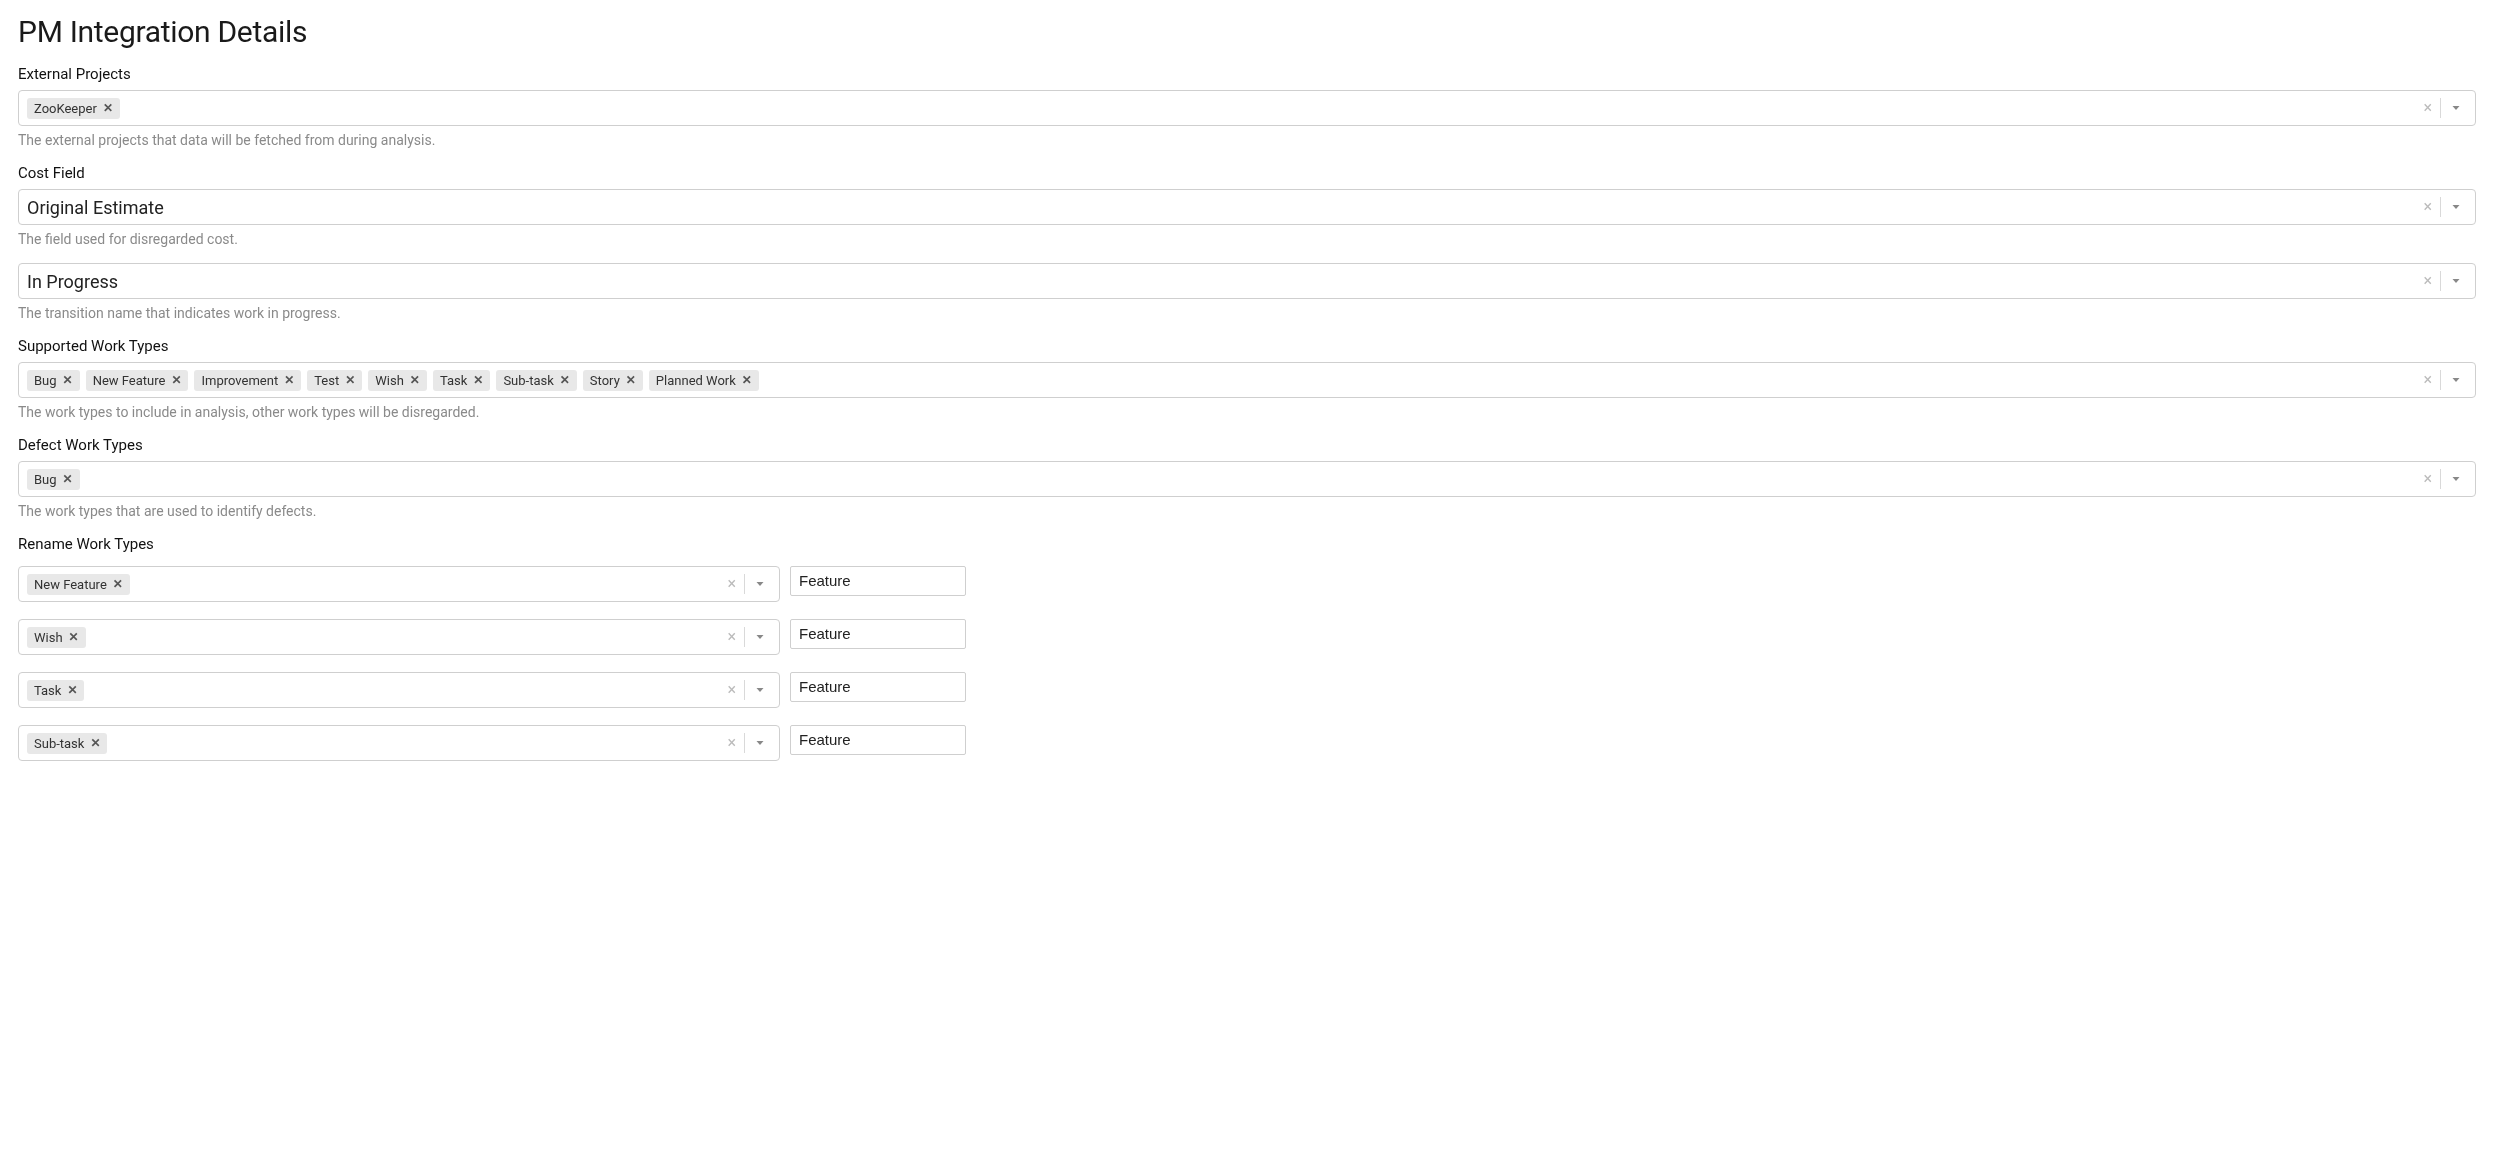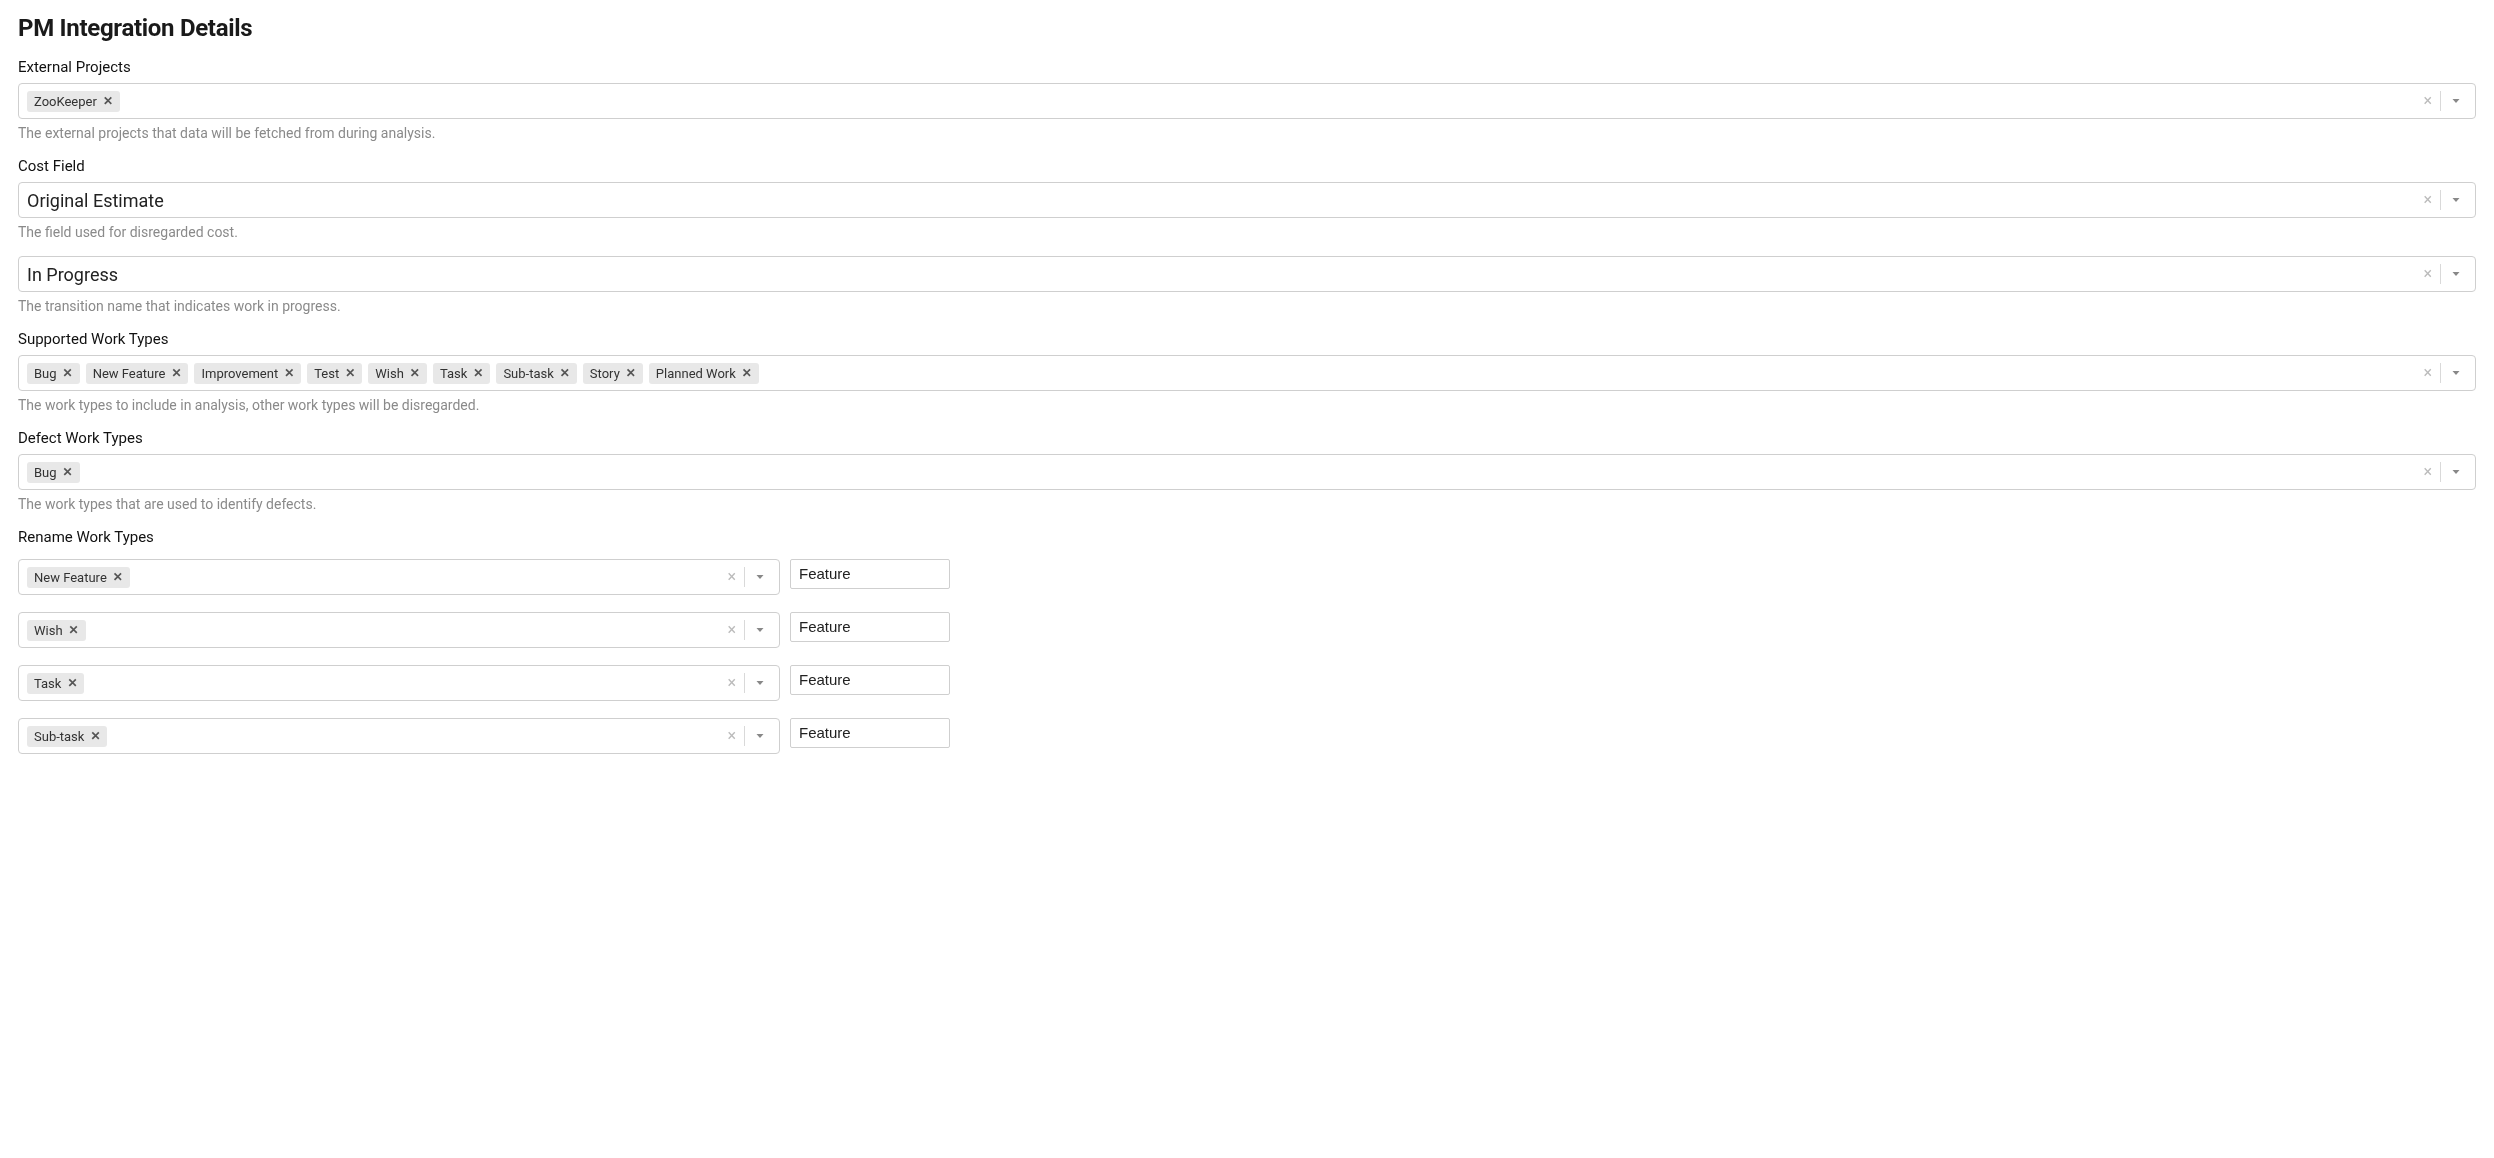--- a/index.html
+++ b/index.html
@@ -7,22 +7,22 @@
     margin: 0;
     padding: 0;
   }
   body {
     font-family: -apple-system, BlinkMacSystemFont, "Segoe UI", Roboto, Helvetica, Arial, sans-serif;
     background: #fff;
     padding: 14px 18px;
     color: #1a1a1a;
   }
   h1.page-title {
-    font-size: 24px;
-    font-weight: 700;
+    font-size: 30px;
+    font-weight: 400;
     letter-spacing: -0.3px;
     margin-bottom: 16px;
   }
   .field-group {
     margin-bottom: 16px;
   }
   .field-label {
     font-size: 15px;
     font-weight: 400;
     margin-bottom: 6px;
@@ -104,21 +104,21 @@
   .rename-row {
     display: flex;
     align-items: center;
     gap: 10px;
     margin-bottom: 10px;
   }
   .rename-select {
     width: 762px;
   }
   .rename-input {
-    width: 160px;
+    width: 176px;
     height: 30px;
     border: 1px solid #cfcfcf;
     border-radius: 2px;
     padding: 4px 8px;
     font-size: 15px;
     color: #222;
     background: #fff;
   }
 </style>
 </head>

